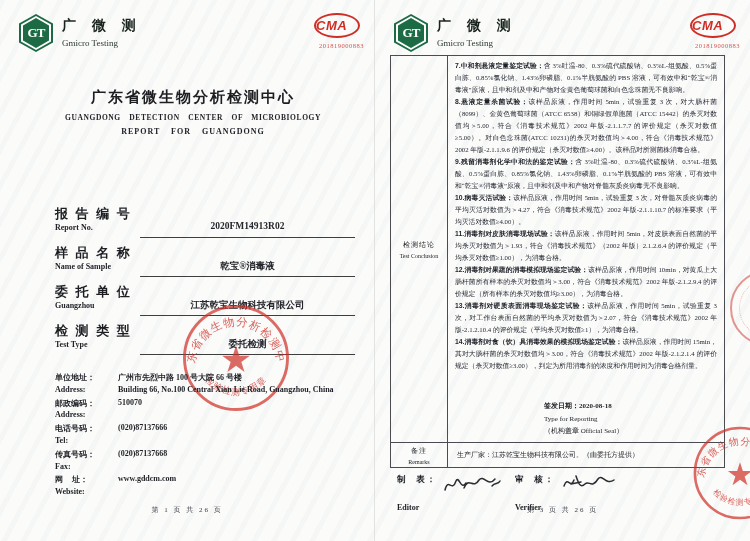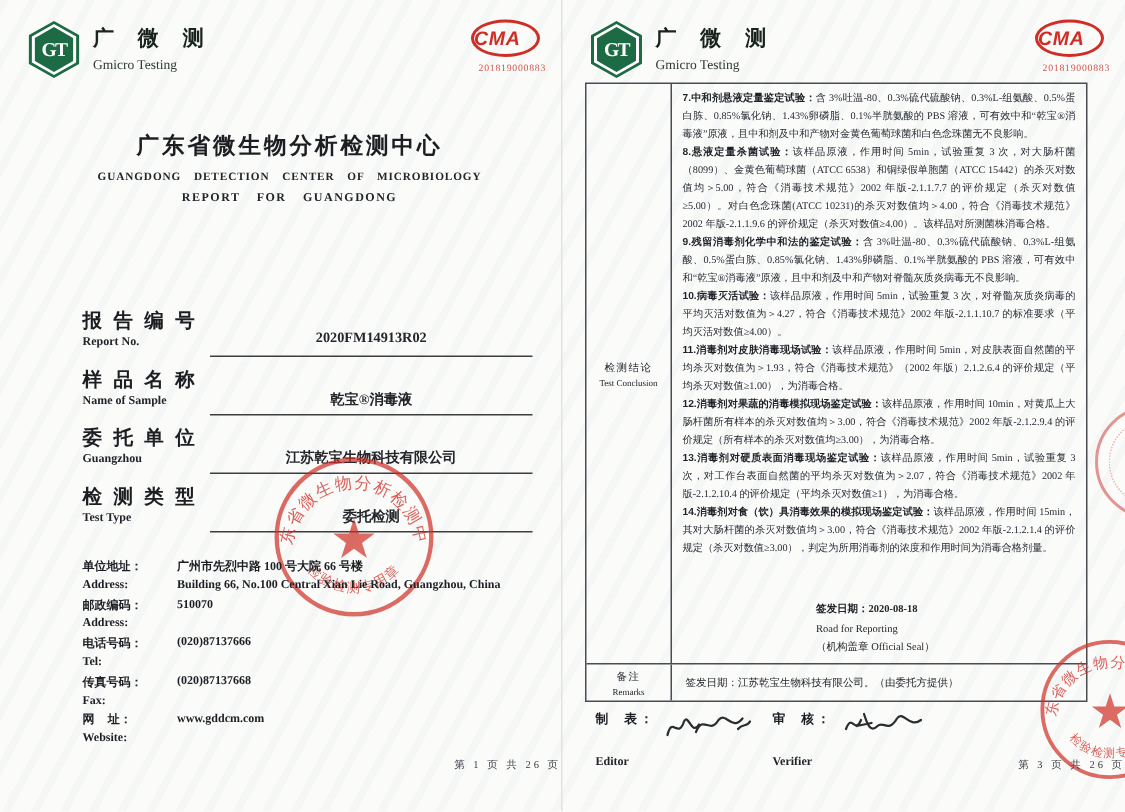--- a/index.html
+++ b/index.html
@@ -40,21 +40,21 @@
   .f-label-cn { position:absolute; left:55px; top:1px; font-size:13px; font-weight:bold; letter-spacing:2px; font-family:"Liberation Sans",sans-serif; color:#1c1e22; }
   .f-label-en { position:absolute; left:55px; top:19px; font-size:8px; font-weight:bold; }
   .f-line { position:absolute; left:140px; top:33px; width:215px; border-bottom:1px solid #3e3e3e; }
   .f-value { position:absolute; left:140px; top:17px; width:215px; text-align:center; font-size:9.5px; font-weight:bold; color:#23252a; }
 
   .contact { position:absolute; left:0; top:372px; width:375px; }
   .c-line { position:relative; height:12.8px; }
   .c-label { position:absolute; left:55px; font-size:8px; font-weight:bold; font-family:"Liberation Sans",sans-serif; color:#1d1f24; white-space:pre; }
   .c-label.en { font-family:"Liberation Serif",serif; }
   .c-value { position:absolute; left:118px; font-size:8px; font-weight:bold; color:#1d1f24; }
-  .page-num { position:absolute; left:0; width:100%; bottom:26px; text-align:right; font-size:7px; color:#3a3d44; letter-spacing:2px; }
+  .page-num { position:absolute; left:0; width:100%; bottom:26px; text-align:center; font-size:7px; color:#3a3d44; letter-spacing:2px; }
 
   
   .seal { position:absolute; pointer-events:none; opacity:.88; }
   .seal-p1 { left:180px; top:302px; width:112px; height:112px; }
   .seal-p2 { left:243px; top:368px; width:98px; height:98px; }
   .riding-seal { position:absolute; right:-56px; top:270px; width:76px; height:76px; border:2px solid rgba(205,48,40,.5); border-radius:50%; }
   .riding-seal::after { content:""; position:absolute; inset:7px; border:1px dotted rgba(205,48,40,.35); border-radius:50%; }
 
   
   .rpt-table { position:absolute; left:15px; top:55px; width:335px; border:1px solid #4a4c52; }
@@ -245,21 +245,21 @@
             <div class="para"><b>11.消毒剂对皮肤消毒现场试验：</b><span>该样品原液，作用时间 5min，对皮肤表面自然菌的平均杀灭对数值为＞1.93，符合《消毒技术规范》（2002 年版）2.1.2.6.4 的评价规定（平均杀灭对数值≥1.00），为消毒合格。</span></div>
 
             <div class="para"><b>12.消毒剂对果蔬的消毒模拟现场鉴定试验：</b><span>该样品原液，作用时间 10min，对黄瓜上大肠杆菌所有样本的杀灭对数值均＞3.00，符合《消毒技术规范》2002 年版-2.1.2.9.4 的评价规定（所有样本的杀灭对数值均≥3.00），为消毒合格。</span></div>
 
             <div class="para"><b>13.消毒剂对硬质表面消毒现场鉴定试验：</b><span>该样品原液，作用时间 5min，试验重复 3 次，对工作台表面自然菌的平均杀灭对数值为＞2.07，符合《消毒技术规范》2002 年版-2.1.2.10.4 的评价规定（平均杀灭对数值≥1），为消毒合格。</span></div>
 
             <div class="para"><b>14.消毒剂对食（饮）具消毒效果的模拟现场鉴定试验：</b><span>该样品原液，作用时间 15min，其对大肠杆菌的杀灭对数值均＞3.00，符合《消毒技术规范》2002 年版-2.1.2.1.4 的评价规定（杀灭对数值≥3.00），判定为所用消毒剂的浓度和作用时间为消毒合格剂量。</span></div>
           </div>
         <div class="date-block">
           <div class="d1"><span>签发日期：</span><span>2020-08-18</span></div>
-          <div>Road for Reporting</div>
+          <div>Type for Reporting</div>
           <div>（机构盖章 Official Seal）</div>
         </div>
         <svg class="seal seal-p2" viewBox="0 0 100 100">
           <circle cx="50" cy="50" r="46" fill="none" stroke="#cf2e26" stroke-width="2.6" opacity=".8"></circle>
           <path id="arcT2" d="M 13,58 A 37 37 0 1 1 87,58" fill="none"></path>
           <path id="arcB2" d="M 17,61 A 36 36 0 0 0 83,61" fill="none"></path>
           <text font-size="10" fill="#cf2e26" opacity=".85" letter-spacing="1">
             <textPath href="#arcT2" startOffset="50%" text-anchor="middle">广东省微生物分析检测中心</textPath>
           </text>
           <text font-size="8" fill="#cf2e26" opacity=".85" letter-spacing="1">
@@ -268,21 +268,21 @@
           <polygon opacity=".8" fill="#cf2e26" points="50,39 52.94,47.95 62.36,47.98 54.76,53.55 57.64,62.52 50,57 42.36,62.52 45.24,53.55 37.64,47.98 47.06,47.95"></polygon>
         </svg>
       </div>
     </div>
     <div class="row remarks-row">
       <div class="label-cell">
         <span class="lc-cn">备注</span>
         <span class="lc-en">Remarks</span>
       </div>
       <div class="content-cell">
-        <div class="remarks-text">签发日期：江苏乾宝生物科技有限公司。（由委托方提供）</div>
+        <div class="remarks-text">生产厂家：江苏乾宝生物科技有限公司。（由委托方提供）</div>
       </div>
     </div>
   </div>
 
   <div class="sign-row">
     <div class="sign" style="left:22px">
       <div class="sign-labels">
         <div class="s-cn">制  表：</div>
         <div class="s-en">Editor</div>
       </div>

